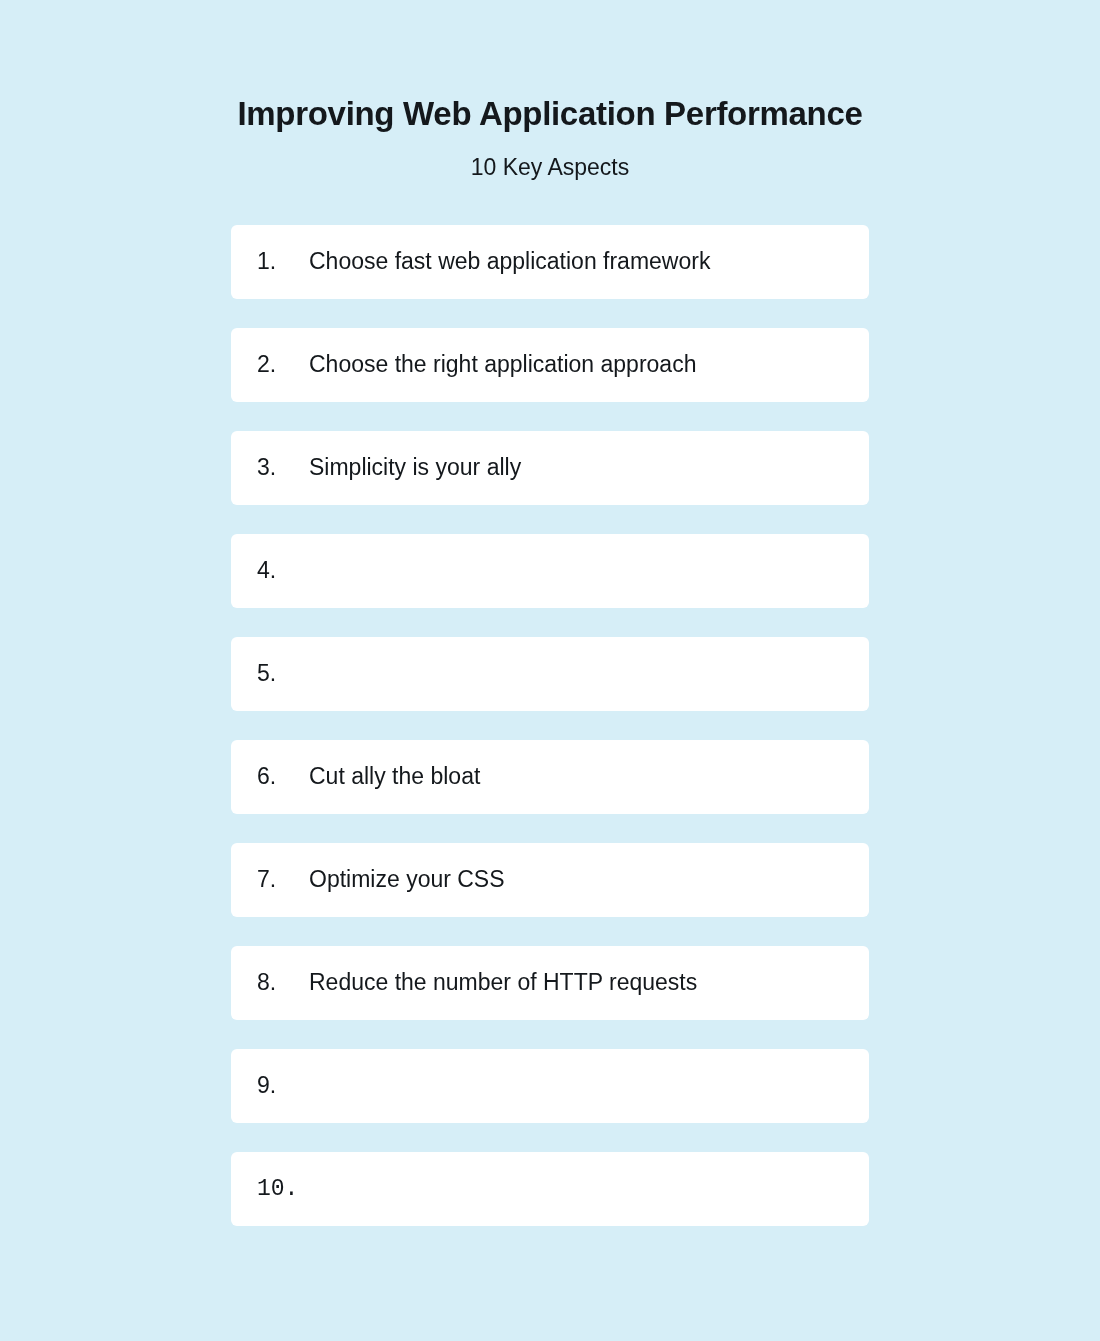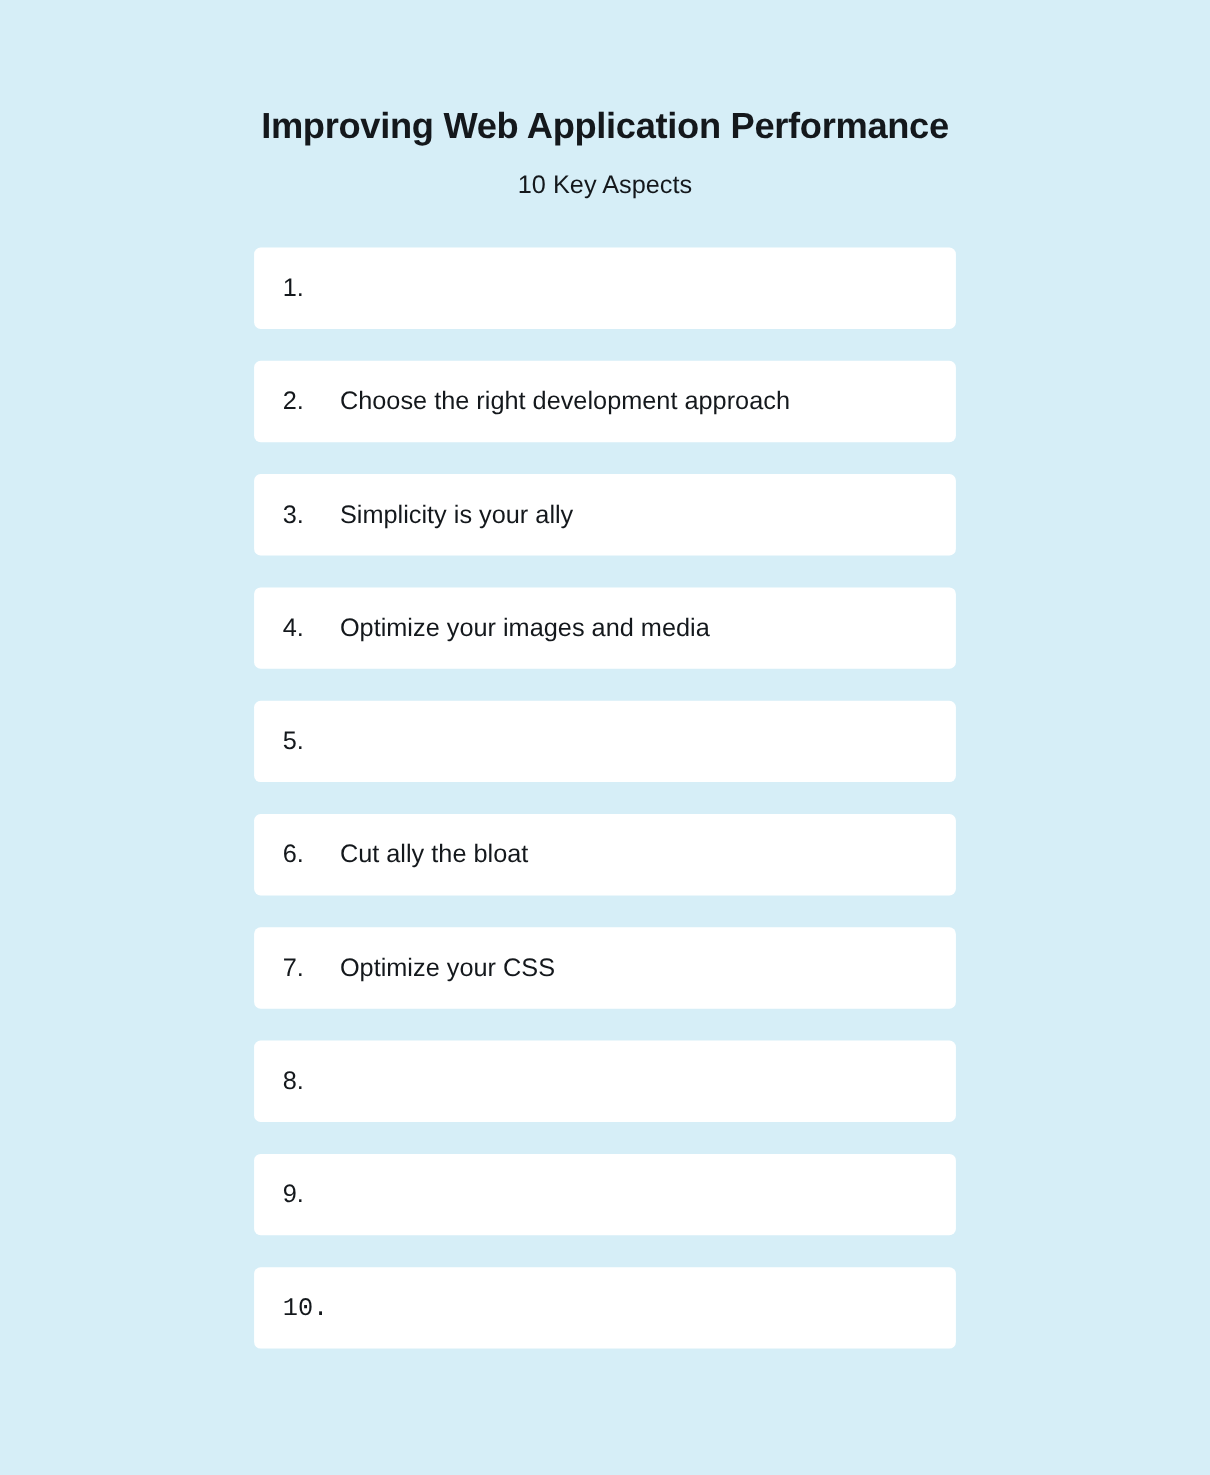--- a/index.html
+++ b/index.html
@@ -79,53 +79,54 @@
 
 <div class="page">
 
   <div class="title">Improving Web Application Performance</div>
   <div class="subtitle">10 Key Aspects</div>
 
   <div class="list">
 
     <div class="item">
       <span class="num">1.</span>
+      <span class="label">Choose fast web application framework</span>
     </div>
 
     <div class="item">
       <span class="num">2.</span>
-      <span class="label">Choose the right development approach</span>
+      <span class="label">Choose the right application approach</span>
     </div>
 
     <div class="item">
       <span class="num">3.</span>
       <span class="label">Simplicity is your ally</span>
     </div>
 
     <div class="item">
       <span class="num">4.</span>
-      <span class="label">Optimize your images and media</span>
     </div>
 
     <div class="item">
       <span class="num">5.</span>
     </div>
 
     <div class="item">
       <span class="num">6.</span>
       <span class="label">Cut ally the bloat</span>
     </div>
 
     <div class="item">
       <span class="num">7.</span>
       <span class="label">Optimize your CSS</span>
     </div>
 
     <div class="item">
       <span class="num">8.</span>
+      <span class="label">Reduce the number of HTTP requests</span>
     </div>
 
     <div class="item">
       <span class="num">9.</span>
     </div>
 
     <div class="item">
       <span class="num wide">10.</span>
     </div>
 

